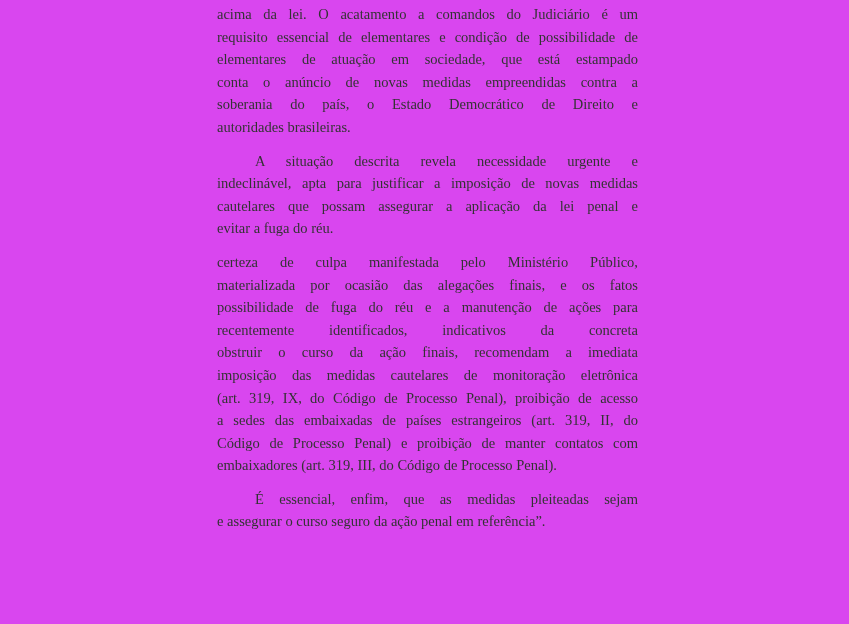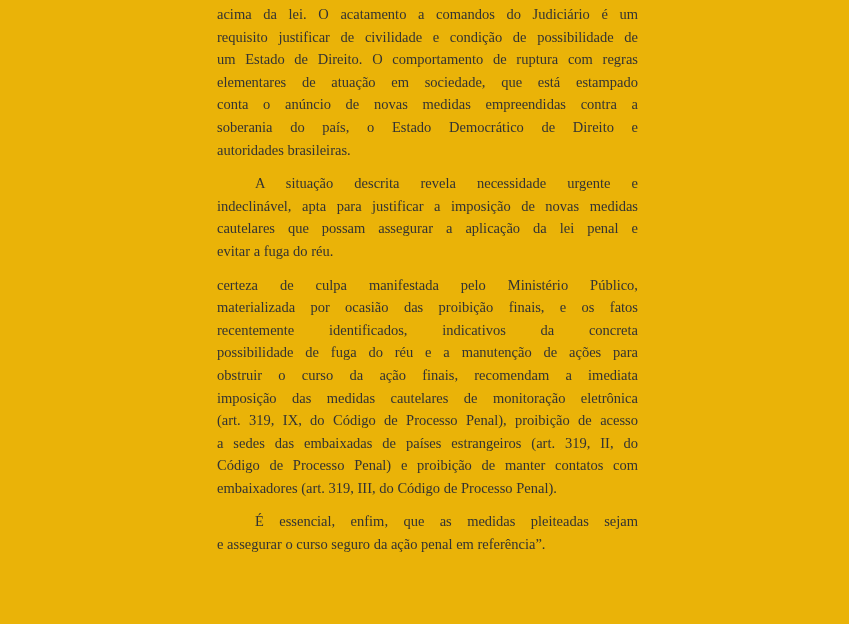--- a/index.html
+++ b/index.html
@@ -4,21 +4,21 @@
 <style>
   html, body {
     margin: 0;
     padding: 0;
     background: #ffffff;
   }
   .page {
     position: relative;
     width: 849px;
     height: 624px;
-    background: #eab308;
+    background: #d946ef;
     overflow: hidden;
   }
   .text-column {
     position: absolute;
     left: 217px;
     top: 3px;
     width: 421px;
     font-family: "Liberation Serif", "DejaVu Serif", serif;
     font-size: 14.5px;
     line-height: 22.6px;
@@ -40,40 +40,39 @@
   }
 </style>
 </head>
 <body>
 
 <div class="page">
   <div class="text-column">
 
     <p class="paragraph">
       <span class="text-line" style="display:block">acima da lei. O acatamento a comandos do Judiciário é um</span>
-      <span class="text-line" style="display:block">requisito justificar de civilidade e condição de possibilidade de</span>
-      <span class="text-line" style="display:block">um Estado de Direito. O comportamento de ruptura com regras</span>
+      <span class="text-line" style="display:block">requisito essencial de elementares e condição de possibilidade de</span>
       <span class="text-line" style="display:block">elementares de atuação em sociedade, que está estampado</span>
       <span class="text-line" style="display:block">conta o anúncio de novas medidas empreendidas contra a</span>
       <span class="text-line" style="display:block">soberania do país, o Estado Democrático de Direito e</span>
       <span class="text-line last" style="display:block">autoridades brasileiras.</span>
     </p>
 
     <p class="paragraph">
       <span class="text-line indent" style="display:block">A situação descrita revela necessidade urgente e</span>
       <span class="text-line" style="display:block">indeclinável, apta para justificar a imposição de novas medidas</span>
       <span class="text-line" style="display:block">cautelares que possam assegurar a aplicação da lei penal e</span>
       <span class="text-line last" style="display:block">evitar a fuga do réu.</span>
     </p>
 
     <p class="paragraph">
       <span class="text-line" style="display:block">certeza de culpa manifestada pelo Ministério Público,</span>
-      <span class="text-line" style="display:block">materializada por ocasião das proibição finais, e os fatos</span>
+      <span class="text-line" style="display:block">materializada por ocasião das alegações finais, e os fatos</span>
+      <span class="text-line" style="display:block">possibilidade de fuga do réu e a manutenção de ações para</span>
       <span class="text-line" style="display:block">recentemente identificados, indicativos da concreta</span>
-      <span class="text-line" style="display:block">possibilidade de fuga do réu e a manutenção de ações para</span>
       <span class="text-line" style="display:block">obstruir o curso da ação finais, recomendam a imediata</span>
       <span class="text-line" style="display:block">imposição das medidas cautelares de monitoração eletrônica</span>
       <span class="text-line" style="display:block">(art. 319, IX, do Código de Processo Penal), proibição de acesso</span>
       <span class="text-line" style="display:block">a sedes das embaixadas de países estrangeiros (art. 319, II, do</span>
       <span class="text-line" style="display:block">Código de Processo Penal) e proibição de manter contatos com</span>
       <span class="text-line last" style="display:block">embaixadores (art. 319, III, do Código de Processo Penal).</span>
     </p>
 
     <p class="paragraph">
       <span class="text-line indent" style="display:block">É essencial, enfim, que as medidas pleiteadas sejam</span>

